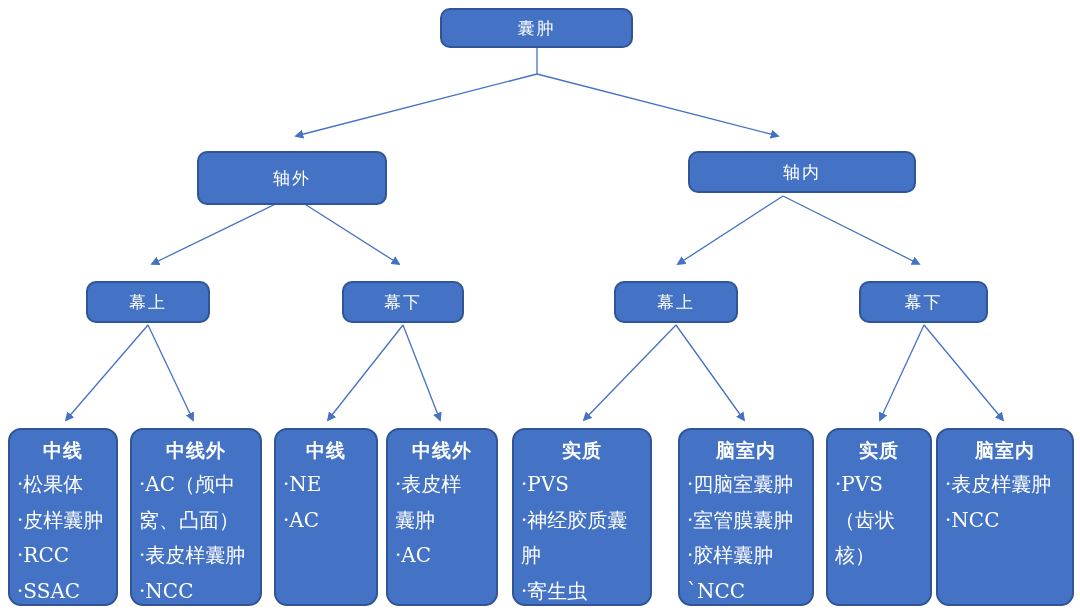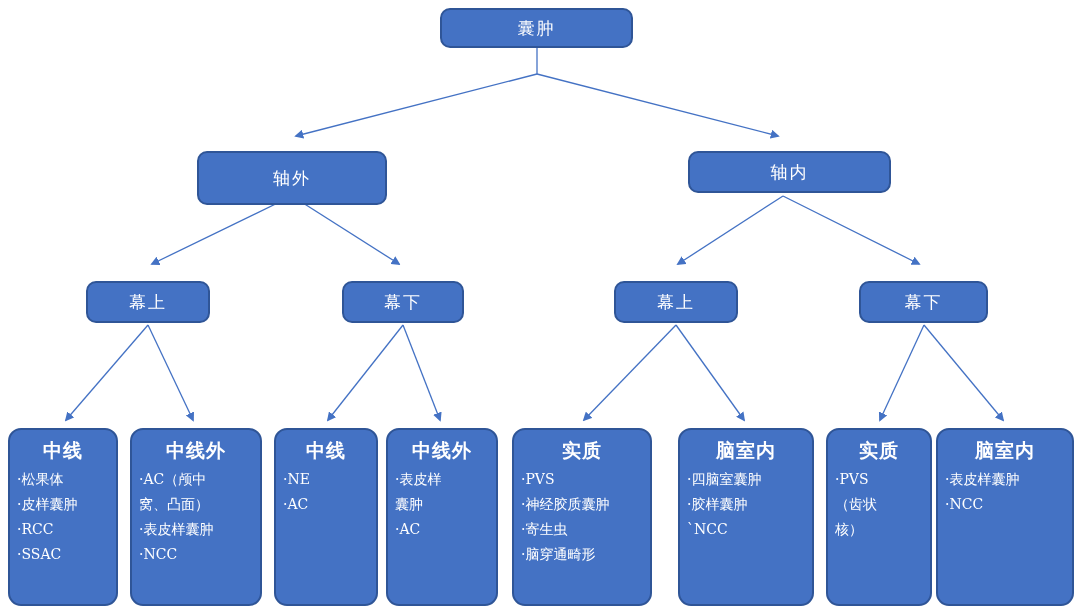--- a/index.html
+++ b/index.html
@@ -15,42 +15,42 @@
           font-family:"DejaVu Serif", serif;}
   #connectors{position:absolute;left:0;top:0;width:1080px;height:614px;}
   #connectors line, #connectors path.stub{stroke:var(--connector);stroke-width:1.3;fill:none;}
   #arrowhead path{fill:var(--connector);}
 
   .node{position:absolute;background:var(--box-fill);border:2px solid var(--box-border);
         border-radius:10px;color:var(--text);display:flex;align-items:center;justify-content:center;
         font-size:17px;letter-spacing:2px;}
   .n-root{left:440px;top:8px;width:193px;height:40px;}
   .n-axout{left:197px;top:151px;width:190px;height:54px;}
-  .n-axin{left:688px;top:151px;width:203px;height:42px;}
+  .n-axin{left:688px;top:151px;width:228px;height:42px;}
   .n-sup1{left:86px;top:281px;width:124px;height:42px;}
   .n-inf1{left:342px;top:281px;width:122px;height:42px;}
   .n-sup2{left:614px;top:281px;width:124px;height:42px;}
   .n-inf2{left:859px;top:281px;width:129px;height:42px;}
 
   .leaf{position:absolute;top:428px;height:178px;background:var(--box-fill);
         border:2px solid var(--box-border);border-radius:13px;color:var(--text);
         padding:7px 7px 4px 7px;overflow:hidden;}
   .p1{left:8px;width:110px;}
   .p2{left:130px;width:132px;}
   .p3{left:274px;width:104px;}
   .p4{left:386px;width:112px;}
   .p5{left:512px;width:140px;}
   .p6{left:678px;width:136px;}
   .p7{left:826px;width:106px;}
   .p8{left:936px;width:138px;}
 
   .leaf-title{text-align:center;font-family:"DejaVu Sans", sans-serif;font-weight:bold;
               font-size:19px;text-underline-offset:3px;
               margin:1px 0 3px 0;letter-spacing:1px;}
-  .leaf-items .item{font-size:14px;line-height:1.78;white-space:pre-line;}
+  .leaf-items .item{font-size:20px;line-height:1.78;white-space:pre-line;}
 </style>
 </head>
 <body>
 
 <div id="canvas">
 
   <svg id="connectors" viewBox="0 0 1080 614" xmlns="http://www.w3.org/2000/svg">
     <defs>
       <marker id="arrowhead" viewBox="0 0 10 10" refX="8" refY="5" markerWidth="7" markerHeight="7" orient="auto-start-reverse">
         <path d="M0,0 L10,5 L0,10 z"></path>
@@ -136,20 +136,21 @@
         <div class="item">·PVS</div>
         <div class="item">·神经胶质囊肿</div>
         <div class="item">·寄生虫</div>
         <div class="item">·脑穿通畸形</div>
       </div>
   </div>
   <div class="leaf p6">
     <div class="leaf-title">脑室内</div>
     <div class="leaf-items">
         <div class="item">·四脑室囊肿</div>
+        <div class="item">·室管膜囊肿</div>
         <div class="item">·胶样囊肿</div>
         <div class="item">`NCC</div>
       </div>
   </div>
   <div class="leaf p7">
     <div class="leaf-title">实质</div>
     <div class="leaf-items">
         <div class="item">·PVS
 （齿状
 核）</div>

